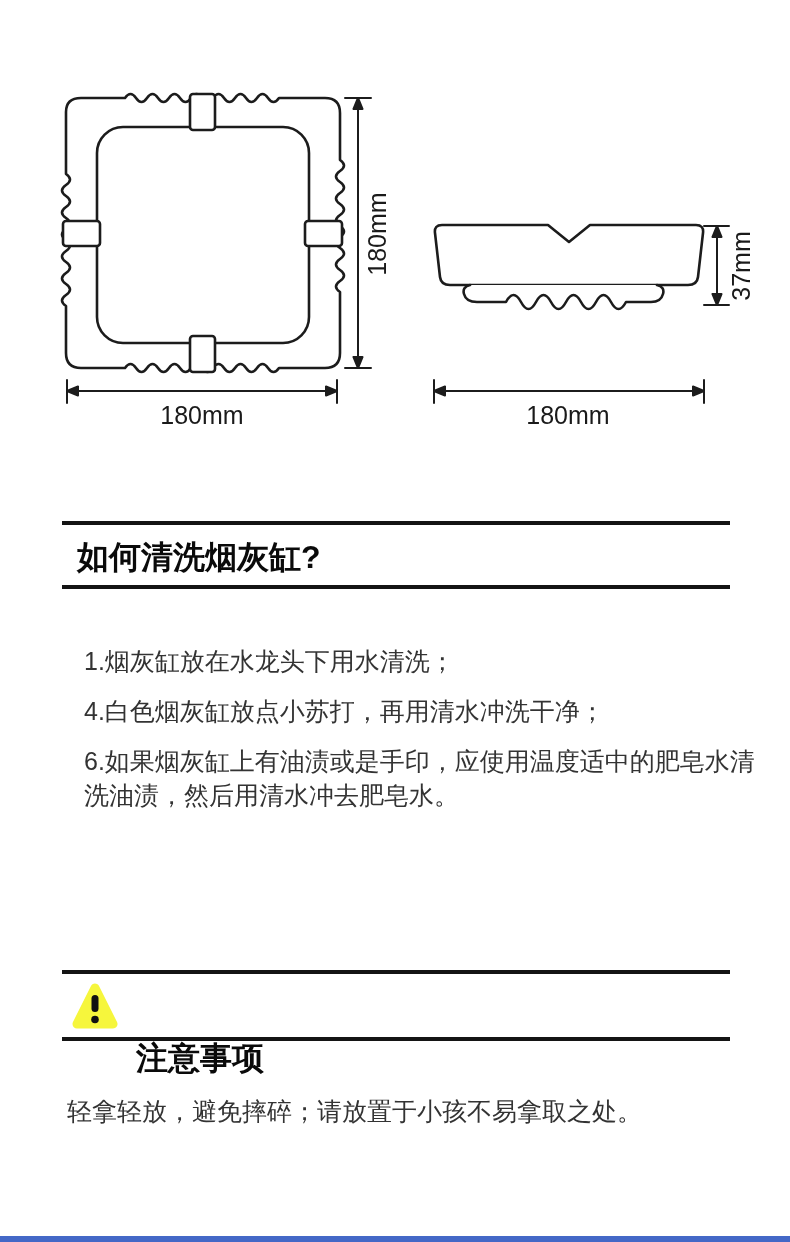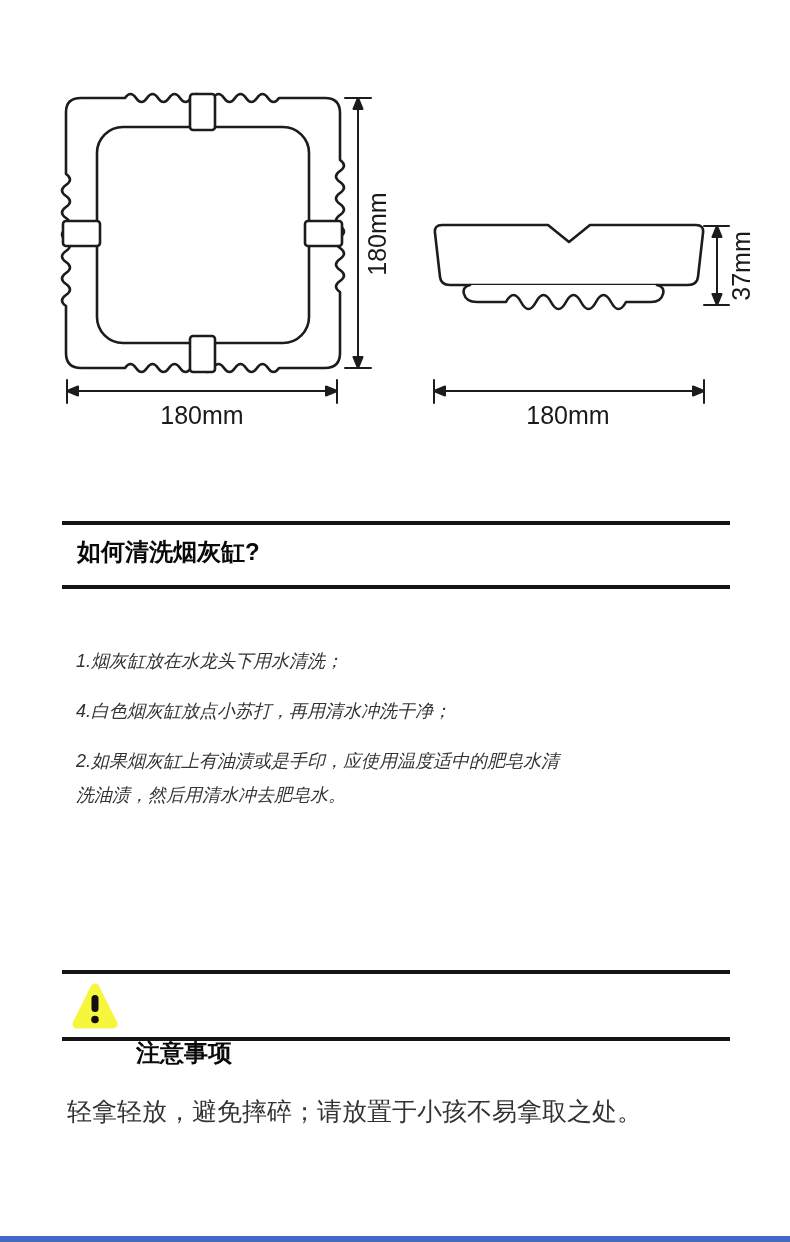--- a/index.html
+++ b/index.html
@@ -9,27 +9,26 @@
   }
   .abs{position:absolute;}
   svg{display:block;}
   .dim-label{
     position:absolute;font-size:25px;color:#1a1a1a;text-align:center;
     font-family:"Liberation Sans","DejaVu Sans",sans-serif;white-space:nowrap;
   }
   .rot{transform:rotate(-90deg);transform-origin:center center;}
   .rule{position:absolute;left:62px;width:668px;height:4px;background:#141414;}
   .section-title{
-    position:absolute;font-size:24px;font-weight:bold;color:#0a0a0a;white-space:nowrap;text-align:right;
+    position:absolute;font-size:32px;font-weight:bold;color:#0a0a0a;white-space:nowrap;text-align:right;
   }
   .steps{position:absolute;left:72px;top:644px;width:690px;}
   .steps p{
-    margin:0 0 16px 4px;font-size:18px;line-height:34px;color:#333;
+    margin:0 0 16px 12px;font-size:25px;line-height:34px;color:#333;
     white-space:pre-line;
-    font-style:italic;
   }
   .care-note{
     position:absolute;left:67px;top:1094px;width:700px;
     font-size:25px;line-height:34px;color:#333;white-space:nowrap;
   }
   .accent-bar{position:absolute;left:0;bottom:0;width:790px;height:6px;background:#4468c7;}
 </style>
 </head>
 <body>
 
@@ -91,21 +90,21 @@
 <div class="dim-label rot" style="left:691px;top:251px;width:100px;height:30px;line-height:30px;">37mm</div>
 <div class="dim-label" style="left:508px;top:401px;width:120px;">180mm</div>
 
 <div class="rule" style="top:521px;"></div>
 <div class="section-title" style="left:77px;top:536px;">如何清洗烟灰缸?</div>
 <div class="rule" style="top:585px;"></div>
 
 <div class="steps">
   <p>1.烟灰缸放在水龙头下用水清洗；</p>
   <p>4.白色烟灰缸放点小苏打，再用清水冲洗干净；</p>
-  <p>2.如果烟灰缸上有油渍或是手印，应使用温度适中的肥皂水清
+  <p>6.如果烟灰缸上有油渍或是手印，应使用温度适中的肥皂水清
 洗油渍，然后用清水冲去肥皂水。</p>
 </div>
 
 <div class="rule" style="top:970px;"></div>
 
 <svg class="abs" style="left:68px;top:978px;" width="56" height="58" viewBox="0 0 56 58">
   <polygon points="27,10 45,46 9,46" fill="#f6f63c" stroke="#f6f63c" stroke-width="9" stroke-linejoin="round"></polygon>
   <rect x="23.5" y="17" width="7" height="17" rx="3.5" fill="#111"></rect>
   <circle cx="27" cy="41.5" r="3.8" fill="#111"></circle>
 </svg>

